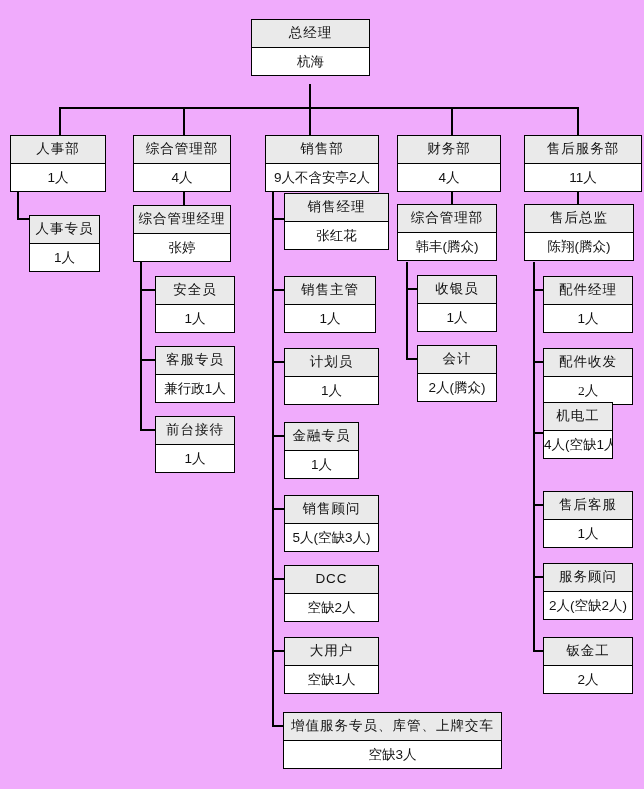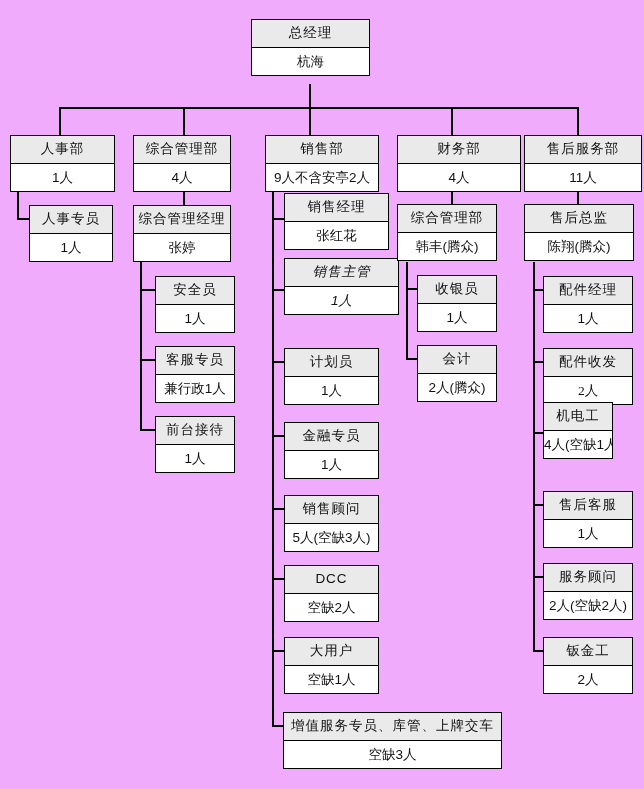--- a/index.html
+++ b/index.html
@@ -56,25 +56,25 @@
   <div class="hline" style="left:533px;top:432px;width:10px;"></div>
   <div class="hline" style="left:533px;top:504px;width:10px;"></div>
   <div class="hline" style="left:533px;top:576px;width:10px;"></div>
   <div class="hline" style="left:533px;top:650px;width:10px;"></div>
 
   <div class="box" style="left:251px;top:19px;width:119px;">
     <div class="box-title">总经理</div>
     <div class="box-value">杭海</div>
   </div>
 
-  <div class="box" style="left:10px;top:135px;width:105px;">
+  <div class="box" style="left:10px;top:135px;width:96px;">
     <div class="box-title">人事部</div>
     <div class="box-value">1人</div>
   </div>
-  <div class="box" style="left:29px;top:205px;width:84px;">
+  <div class="box" style="left:29px;top:215px;width:71px;">
     <div class="box-title">人事专员</div>
     <div class="box-value">1人</div>
   </div>
 
   <div class="box" style="left:133px;top:135px;width:98px;">
     <div class="box-title">综合管理部</div>
     <div class="box-value">4人</div>
   </div>
   <div class="box" style="left:133px;top:205px;width:98px;">
     <div class="box-title">综合管理经理</div>
@@ -94,50 +94,50 @@
   </div>
 
   <div class="box" style="left:265px;top:135px;width:114px;">
     <div class="box-title">销售部</div>
     <div class="box-value">9人不含安亭2人</div>
   </div>
   <div class="box" style="left:284px;top:193px;width:105px;">
     <div class="box-title">销售经理</div>
     <div class="box-value">张红花</div>
   </div>
-  <div class="box" style="left:284px;top:258px;width:115px;font-style:italic;">
+  <div class="box" style="left:284px;top:276px;width:92px;">
     <div class="box-title">销售主管</div>
     <div class="box-value">1人</div>
   </div>
   <div class="box" style="left:284px;top:348px;width:95px;">
     <div class="box-title">计划员</div>
     <div class="box-value">1人</div>
   </div>
-  <div class="box" style="left:284px;top:422px;width:95px;">
+  <div class="box" style="left:284px;top:422px;width:75px;">
     <div class="box-title">金融专员</div>
     <div class="box-value">1人</div>
   </div>
   <div class="box" style="left:284px;top:495px;width:95px;">
     <div class="box-title">销售顾问</div>
     <div class="box-value">5人(空缺3人)</div>
   </div>
   <div class="box" style="left:284px;top:565px;width:95px;">
     <div class="box-title">DCC</div>
     <div class="box-value">空缺2人</div>
   </div>
   <div class="box" style="left:284px;top:637px;width:95px;">
     <div class="box-title">大用户</div>
     <div class="box-value">空缺1人</div>
   </div>
   <div class="box" style="left:283px;top:712px;width:219px;">
     <div class="box-title">增值服务专员、库管、上牌交车</div>
     <div class="box-value">空缺3人</div>
   </div>
 
-  <div class="box" style="left:397px;top:135px;width:124px;">
+  <div class="box" style="left:397px;top:135px;width:104px;">
     <div class="box-title">财务部</div>
     <div class="box-value">4人</div>
   </div>
   <div class="box" style="left:397px;top:204px;width:100px;">
     <div class="box-title">综合管理部</div>
     <div class="box-value">韩丰(腾众)</div>
   </div>
   <div class="box" style="left:417px;top:275px;width:80px;">
     <div class="box-title">收银员</div>
     <div class="box-value">1人</div>

